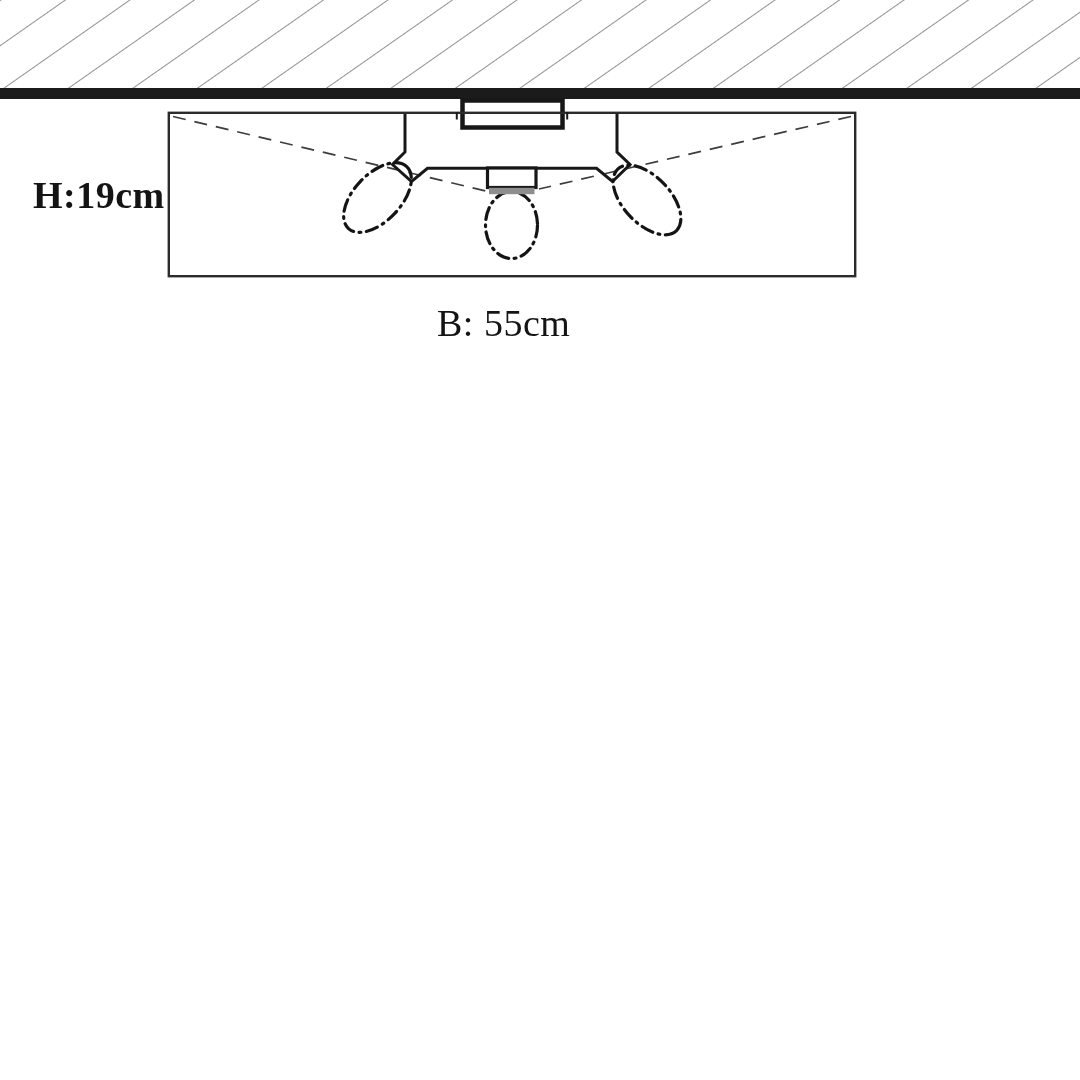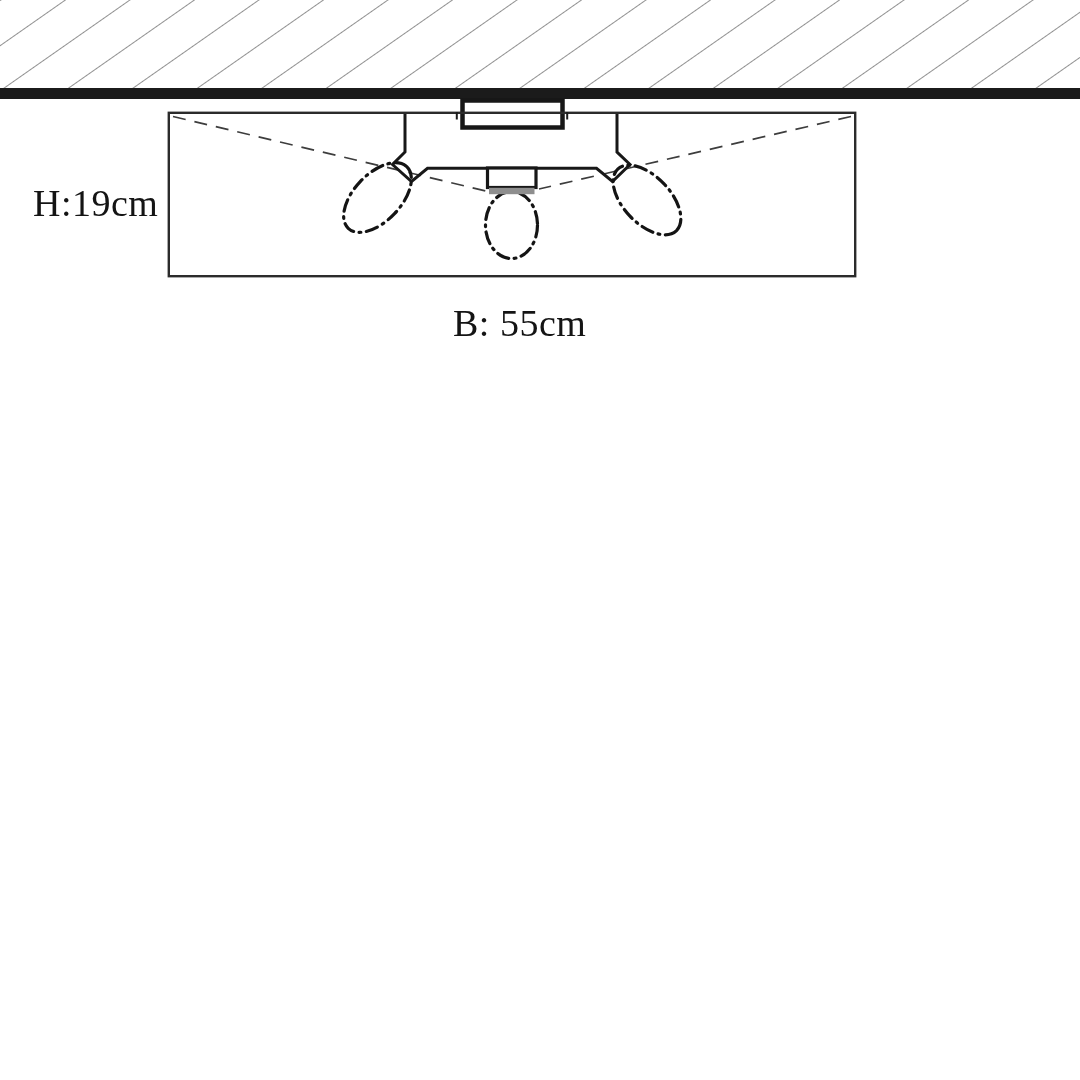--- a/index.html
+++ b/index.html
@@ -22,22 +22,22 @@
     display: block;
   }
   .dim-label {
     position: absolute;
     color: #141414;
     font-size: 38px;
     line-height: 1.1;
     white-space: nowrap;
     letter-spacing: 0.5px;
   }
-  .dim-label.height { left: 33px;  top: 183px; }
-  .dim-label.width  { left: 437px; top: 303px; margin-left: 16px; }
+  .dim-label.height { left: 33px;  top: 175px; font-weight: bold; }
+  .dim-label.width  { left: 437px; top: 303px; }
 </style>
 </head>
 <body>
 
 <div class="stage">
 
   <svg class="diagram-svg" width="1080" height="400" viewBox="0 0 1080 400" xmlns="http://www.w3.org/2000/svg">
 
     <defs>
       <pattern id="hatch" patternUnits="userSpaceOnUse" width="37" height="37" patternTransform="rotate(55)">

